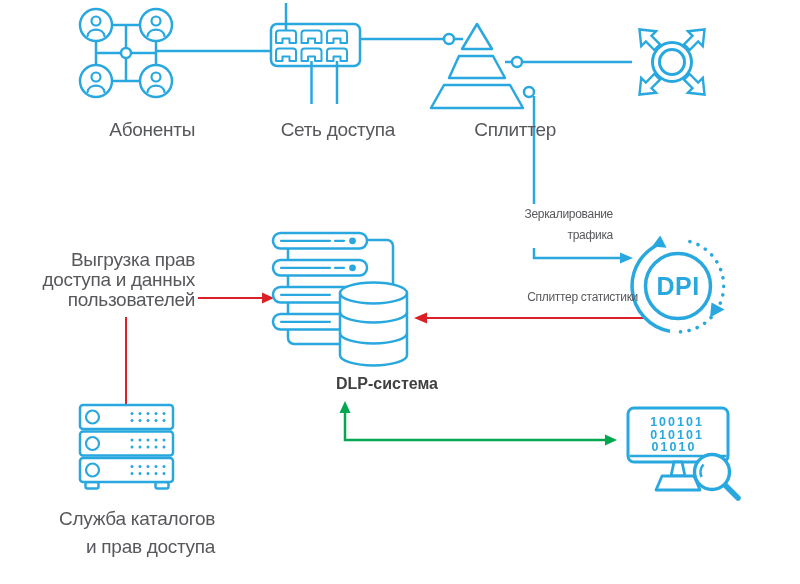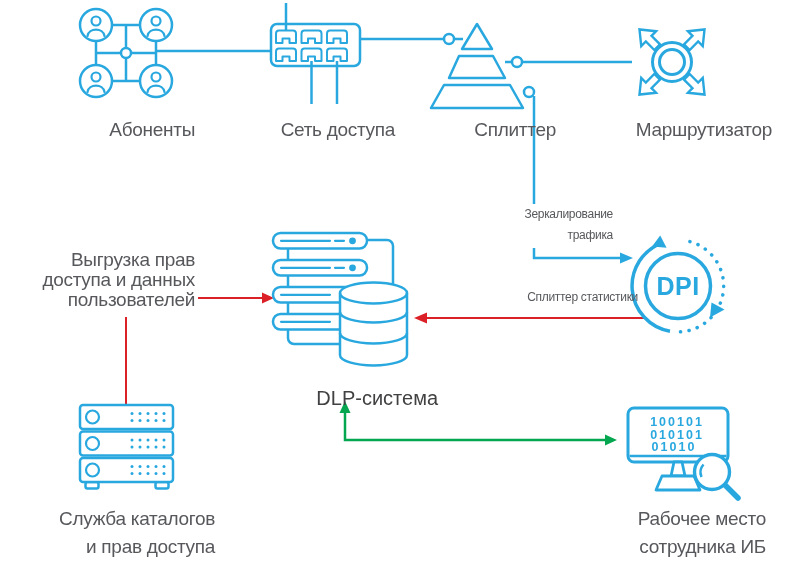--- a/index.html
+++ b/index.html
@@ -14,21 +14,21 @@
   .blue-head{fill:var(--blue);}
   .blue-fill{fill:var(--blue);}
   .red-ln{fill:none;stroke:var(--red);stroke-width:2px;}
   .red-head{fill:var(--red);}
   .green-ln{fill:none;stroke:var(--green);stroke-width:2.5px;}
   .green-head{fill:var(--green);}
   .lbl{position:absolute;text-align:right;color:var(--label);font-size:19px;line-height:28px;
        letter-spacing:-0.3px;}
   .lbl-sm{font-size:12px;line-height:21px;}
   .lbl-xs{font-size:19px;line-height:20px;}
-  .lbl-bold{font-weight:normal;font-size:20px;color:var(--label_dark);letter-spacing:0;margin-top:14px;}
+  .lbl-bold{font-weight:bold;font-size:16px;color:var(--label_dark);letter-spacing:0;}
   .lbl span{display:block;}
   .bin{font-weight:bold;letter-spacing:2px;}
 </style>
 </head>
 <body>
 
 <div class="stage">
 
   <svg width="800" height="584" viewBox="0 0 800 584">
 
@@ -205,30 +205,25 @@
     <g>
       <path d="M126.5,84.5 L140,98" fill="none" stroke-width="5.5" stroke-linecap="round" style="stroke:var(--blue)"></path>
       <circle cx="114" cy="72" r="17.5" fill="#fff" stroke-width="3.4" style="stroke:var(--blue)"></circle>
       <path d="M105.5,64.5 A12,12 0 0 0 103.5,77" fill="none" stroke-width="2.5" style="stroke:var(--blue)"></path>
     </g>
   </svg>
 
   <div class="lbl" style="left:40px;top:116px;width:155px">Абоненты</div>
   <div class="lbl" style="left:239px;top:116px;width:156px">Сеть доступа</div>
   <div class="lbl" style="left:404px;top:116px;width:152px">Сплиттер</div>
-  <div class="lbl" style="left:592px;top:116px;width:180px">Маршрутизатор</div>
   <div class="lbl lbl-bold" style="left:252px;top:370px;width:186px">DLP-система</div>
 
   <div class="lbl" style="left:25px;top:505px;width:190px">
     <span>Служба каталогов</span>
     <span>и прав доступа</span>
-  </div>
-  <div class="lbl" style="left:594px;top:505px;width:172px">
-    <span>Рабочее место</span>
-    <span>сотрудника ИБ</span>
   </div>
 
   <div class="lbl lbl-sm" style="left:455px;top:204px;width:158px">
     <span>Зеркалирование</span>
     <span>трафика</span>
   </div>
   <div class="lbl lbl-sm" style="left:452px;top:287px;width:186px">Сплиттер статистики</div>
   <div class="lbl lbl-xs" style="left:35px;top:250px;width:160px">
     <span>Выгрузка прав</span>
     <span>доступа и данных</span>

